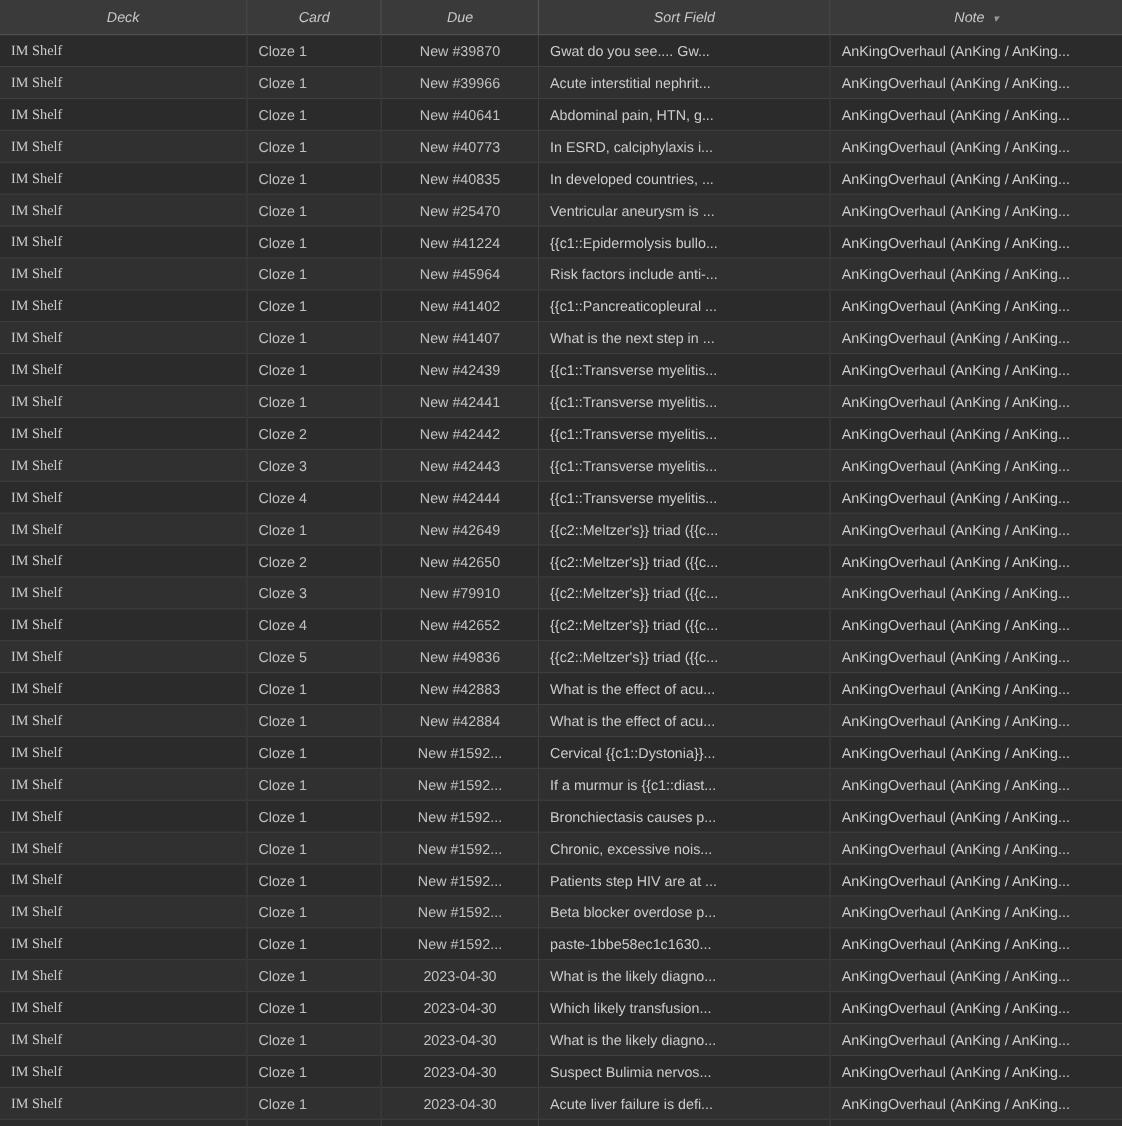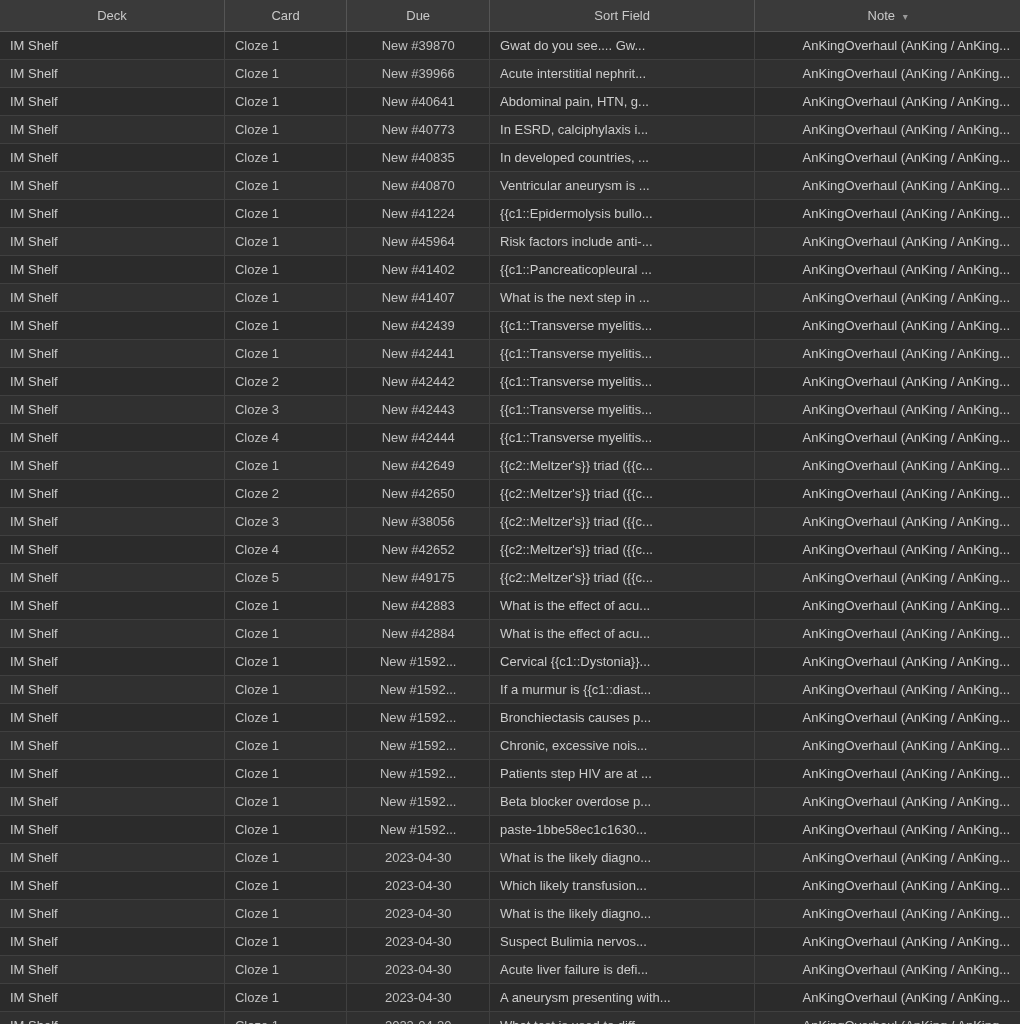--- a/index.html
+++ b/index.html
@@ -37,20 +37,21 @@
     thead th {
       padding: 8px 10px;
       text-align: center;
       font-weight: 500;
       color: #c8c8c8;
       border-right: 1px solid #555;
       white-space: nowrap;
       overflow: hidden;
       text-overflow: ellipsis;
       position: relative;
+      font-style: italic;
     }
     thead th:last-child {
       border-right: none;
     }
     thead th .sort-icon {
       margin-left: 4px;
       font-size: 10px;
       color: #999;
     }
 
@@ -66,24 +67,24 @@
     tbody td {
       padding: 6px 10px;
       border-right: 1px solid #404040;
       white-space: nowrap;
       overflow: hidden;
       text-overflow: ellipsis;
       color: #cccccc;
     }
     tbody td:last-child {
       border-right: none;
-      text-align: right;
     }
     tbody td:first-child {
       color: #cccccc;
+      font-family: Liberation Serif, serif;
     }
     tbody td:nth-child(2) {
       text-align: left;
       color: #c0c0c0;
     }
     tbody td:nth-child(3) {
       text-align: center;
       color: #c0c0c0;
     }
   </style>
@@ -151,21 +152,21 @@
         <tr>
           <td>IM Shelf</td>
           <td>Cloze 1</td>
           <td>New #40835</td>
           <td>In developed countries, ...</td>
           <td>AnKingOverhaul (AnKing / AnKing...</td>
         </tr>
         <tr>
           <td>IM Shelf</td>
           <td>Cloze 1</td>
-          <td>New #40870</td>
+          <td>New #25470</td>
           <td>Ventricular aneurysm is ...</td>
           <td>AnKingOverhaul (AnKing / AnKing...</td>
         </tr>
         <tr>
           <td>IM Shelf</td>
           <td>Cloze 1</td>
           <td>New #41224</td>
           <td>{{c1::Epidermolysis bullo...</td>
           <td>AnKingOverhaul (AnKing / AnKing...</td>
         </tr>
@@ -235,35 +236,35 @@
         <tr>
           <td>IM Shelf</td>
           <td>Cloze 2</td>
           <td>New #42650</td>
           <td>{{c2::Meltzer's}} triad ({{c...</td>
           <td>AnKingOverhaul (AnKing / AnKing...</td>
         </tr>
         <tr>
           <td>IM Shelf</td>
           <td>Cloze 3</td>
-          <td>New #38056</td>
+          <td>New #79910</td>
           <td>{{c2::Meltzer's}} triad ({{c...</td>
           <td>AnKingOverhaul (AnKing / AnKing...</td>
         </tr>
         <tr>
           <td>IM Shelf</td>
           <td>Cloze 4</td>
           <td>New #42652</td>
           <td>{{c2::Meltzer's}} triad ({{c...</td>
           <td>AnKingOverhaul (AnKing / AnKing...</td>
         </tr>
         <tr>
           <td>IM Shelf</td>
           <td>Cloze 5</td>
-          <td>New #49175</td>
+          <td>New #49836</td>
           <td>{{c2::Meltzer's}} triad ({{c...</td>
           <td>AnKingOverhaul (AnKing / AnKing...</td>
         </tr>
         <tr>
           <td>IM Shelf</td>
           <td>Cloze 1</td>
           <td>New #42883</td>
           <td>What is the effect of acu...</td>
           <td>AnKingOverhaul (AnKing / AnKing...</td>
         </tr>

